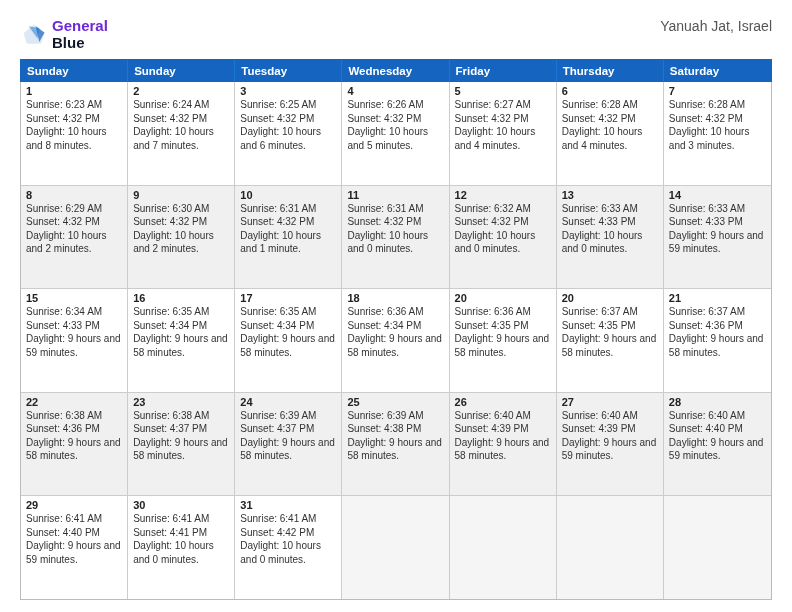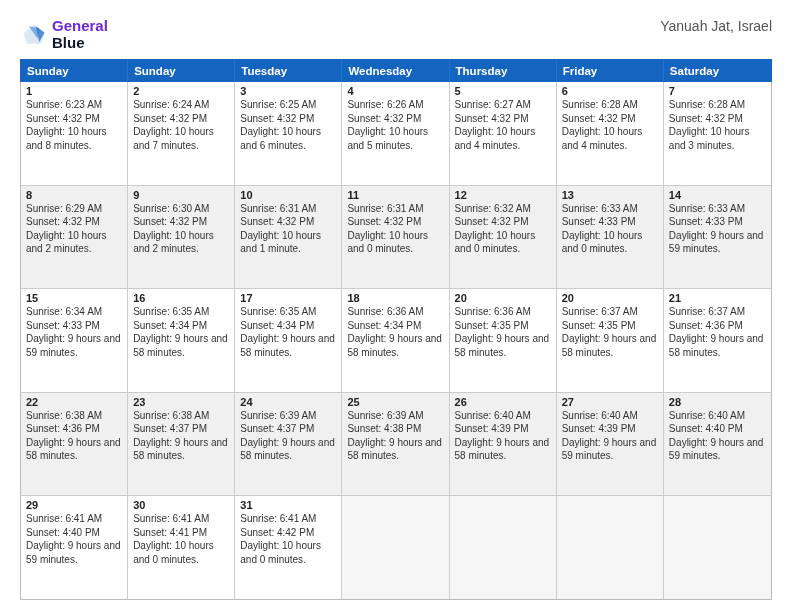--- a/index.html
+++ b/index.html
@@ -135,22 +135,22 @@
       <div class="location">Yanuah Jat, Israel</div>
     </div>
   </div>
 
   <div class="cal-header-border">
     <div class="cal-header">
       <div class="cal-header-cell">Sunday</div>
       <div class="cal-header-cell">Sunday</div>
       <div class="cal-header-cell">Tuesday</div>
       <div class="cal-header-cell">Wednesday</div>
+      <div class="cal-header-cell">Friday</div>
       <div class="cal-header-cell">Thursday</div>
-      <div class="cal-header-cell">Friday</div>
       <div class="cal-header-cell">Saturday</div>
     </div>
   </div>
   <div class="outer-border">
     <div class="cal-body" id="cal-body">
     <div class="cal-row">
           <div class="cal-cell">
             <span class="day-num">1</span>
             <div class="cell-text">Sunrise: 6:23 AM<br>Sunset: 4:32 PM<br>Daylight: 10 hours and 8 minutes.</div>
           </div>

